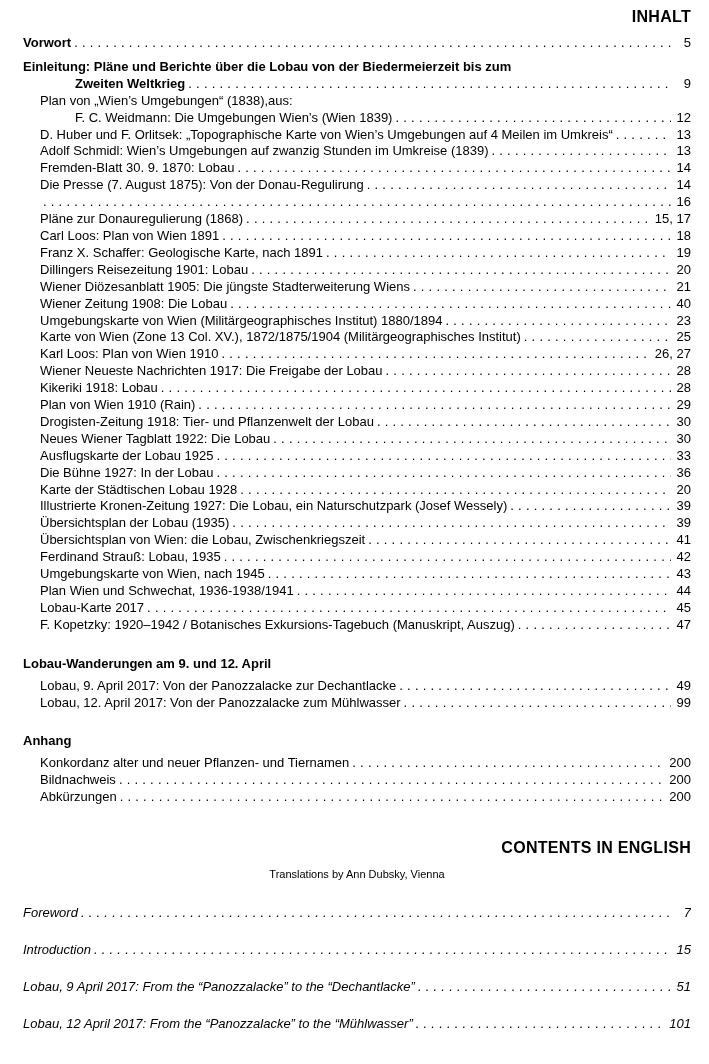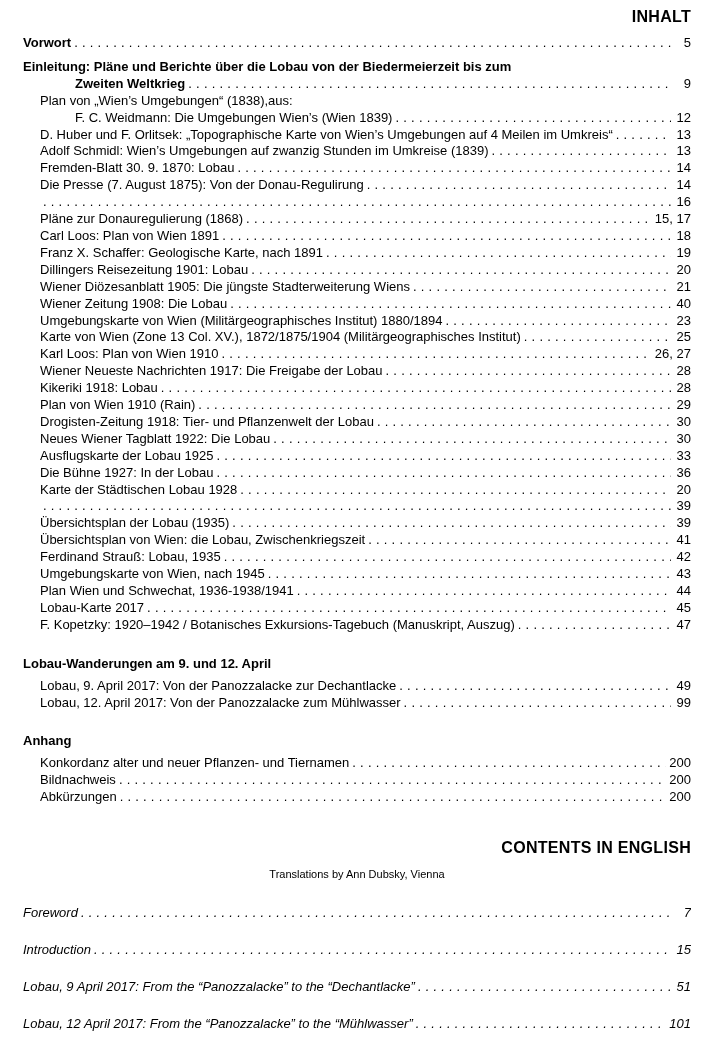--- a/index.html
+++ b/index.html
@@ -206,20 +206,21 @@
         <span class="toc-text">Die Bühne 1927: In der Lobau</span>
         <span class="toc-leader"></span>
         <span class="toc-page">36</span>
       </div>
       <div class="toc-row ind1">
         <span class="toc-text">Karte der Städtischen Lobau 1928</span>
         <span class="toc-leader"></span>
         <span class="toc-page">20</span>
       </div>
       <div class="toc-row ind1">
+        <span class="toc-text">Illustrierte Kronen-Zeitung 1927: Die Lobau, ein Naturschutzpark (Josef Wessely)</span>
         <span class="toc-leader"></span>
         <span class="toc-page">39</span>
       </div>
       <div class="toc-row ind1">
         <span class="toc-text">Übersichtsplan der Lobau (1935)</span>
         <span class="toc-leader"></span>
         <span class="toc-page">39</span>
       </div>
       <div class="toc-row ind1">
         <span class="toc-text">Übersichtsplan von Wien: die Lobau, Zwischenkriegszeit</span>

